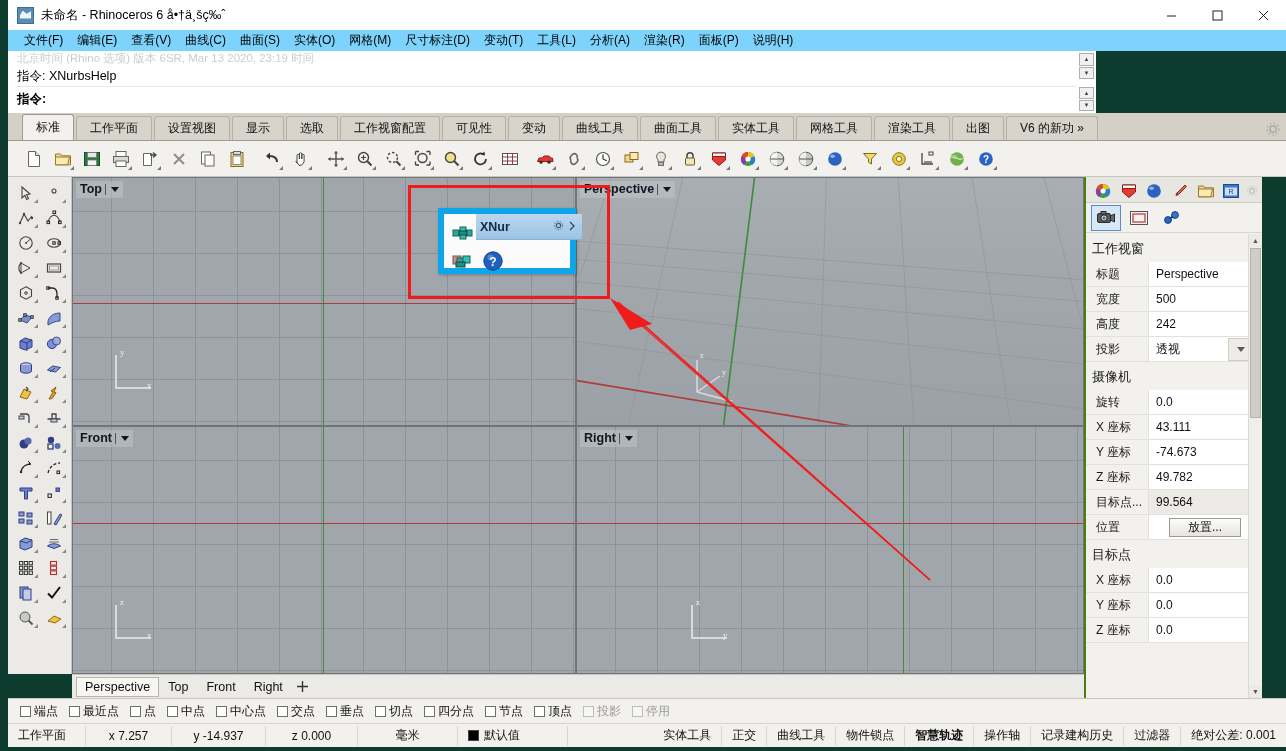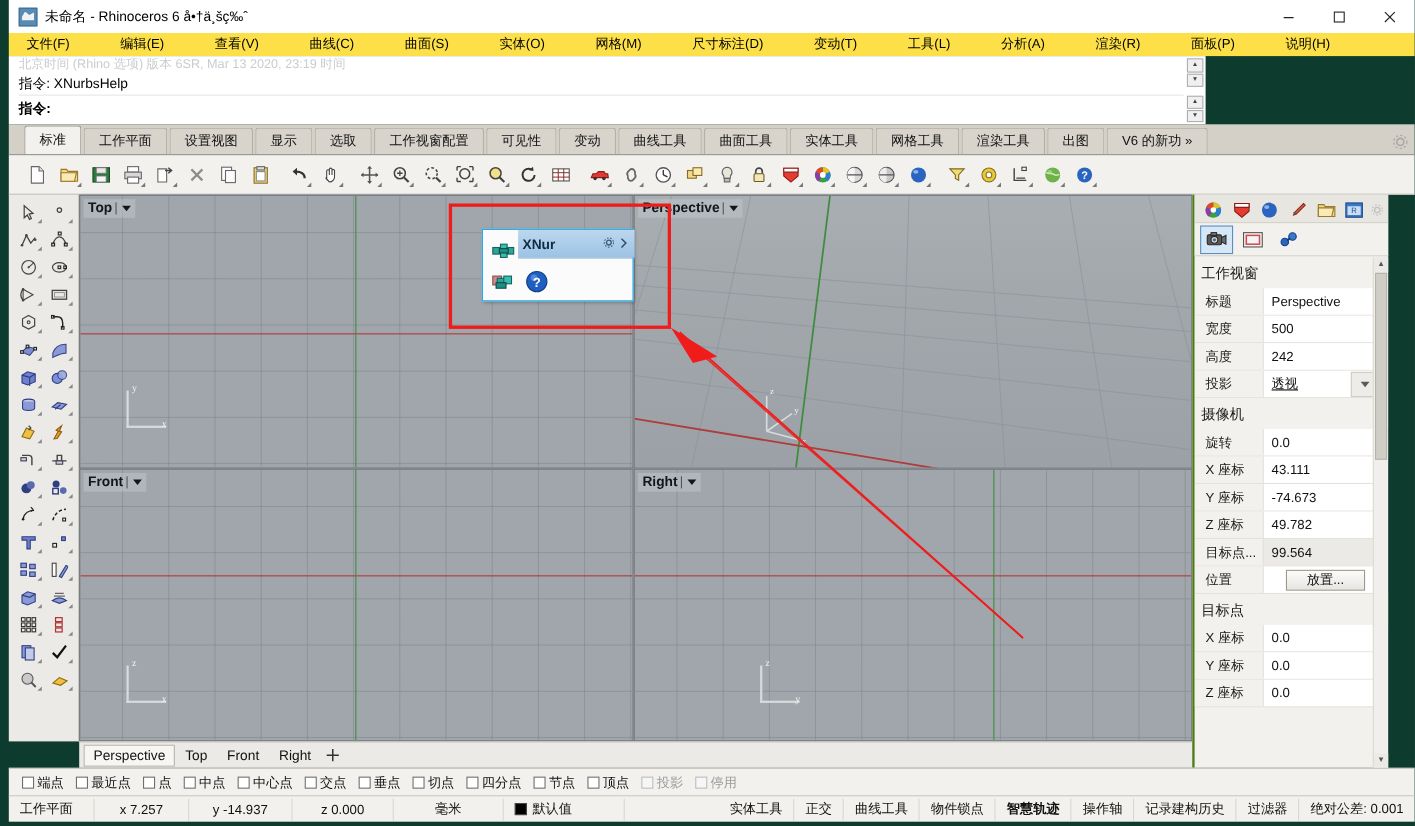--- a/index.html
+++ b/index.html
@@ -37,22 +37,22 @@
   .win-buttons { margin-left: auto; display: flex; height: 30px; }
   .win-btn {
     width: 46px; height: 30px; display: flex; align-items: center; justify-content: center;
     color: #222; font-size: 13px;
   }
   .win-btn svg { display: block; }
 
   
   .menubar {
     position: absolute; left: 8px; top: 30px; width: 1278px; height: 21px;
-    background: #fde047;
-    display: flex; align-items: center; padding-left: 9px; gap: 32px;
+    background: #7dd3fc;
+    display: flex; align-items: center; padding-left: 9px;
   }
   .menu-item {
     font-size: 12px; color: #000; padding: 2px 7px; white-space: nowrap;
   }
 
   
   .cmdarea {
     position: absolute; left: 8px; top: 51px; width: 1088px; height: 62px;
     background: #ffffff;
   }
@@ -259,21 +259,21 @@
   .rp-key {
     width: 62px; padding-left: 10px; display: flex; align-items: center;
     font-size: 12px; color: #1a1a1a; background: #f2f1ee;
   }
   .rp-val {
     flex: 1; padding-left: 7px; display: flex; align-items: center;
     font-size: 12px; color: #111; background: #ffffff;
     border-left: 1px solid #e3e1db;
   }
   .rp-val.readonly { background: #eceae6; }
-  .rp-val.hasdrop { padding-right: 0; text-decoration: underline; }
+  .rp-val.hasdrop { padding-right: 0; }
   .drop-btn {
     margin-left: auto; width: 26px; height: 23px;
     background: #eeece8; border: 1px solid #cfccc4;
     display: flex; align-items: center; justify-content: center;
   }
   .drop-btn .caret {
     width: 0; height: 0; border-left: 4px solid transparent;
     border-right: 4px solid transparent; border-top: 5px solid #5a5a5a;
   }
   .rp-val .btn {
@@ -329,21 +329,21 @@
   .sb-swatch {
     width: 11px; height: 11px; background: #000; margin-right: 5px;
     border: 1px solid #444;
   }
   .sb-spacer { flex: 1; }
 
   
   .xn-float {
     position: absolute; left: 438px; top: 208px; width: 138px; height: 66px;
     background: #fbfbfb;
-    border: 1px solid #0ea5e9;
+    border: 6px solid #0ea5e9;
     box-shadow: 1px 1px 3px rgba(0,0,0,.25);
     z-index: 20;
   }
   .xn-title {
     position: absolute; left: 32px; top: 0; width: 106px; height: 26px;
     background: linear-gradient(#bcd7ef,#9cc3e4);
     display: flex; align-items: center;
     border-bottom: 1px solid #87b0d6;
   }
   .xn-title-text {

